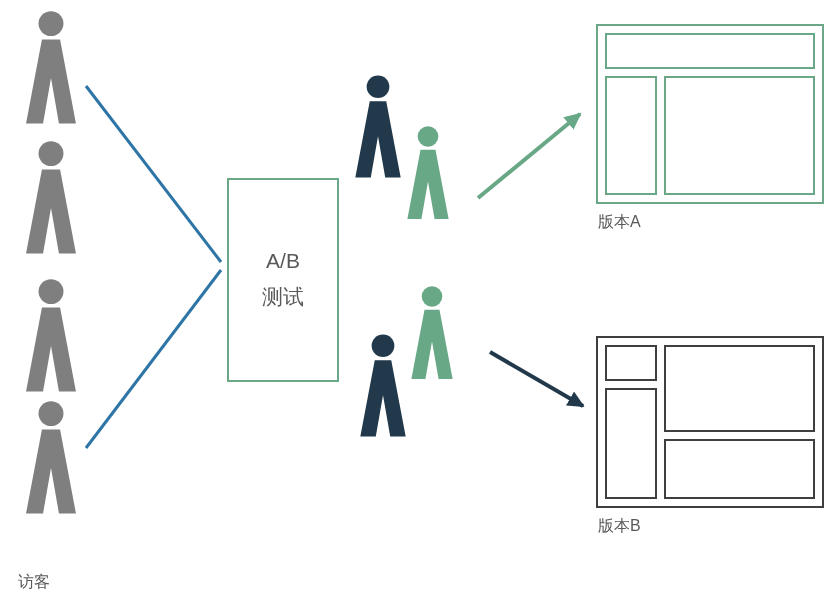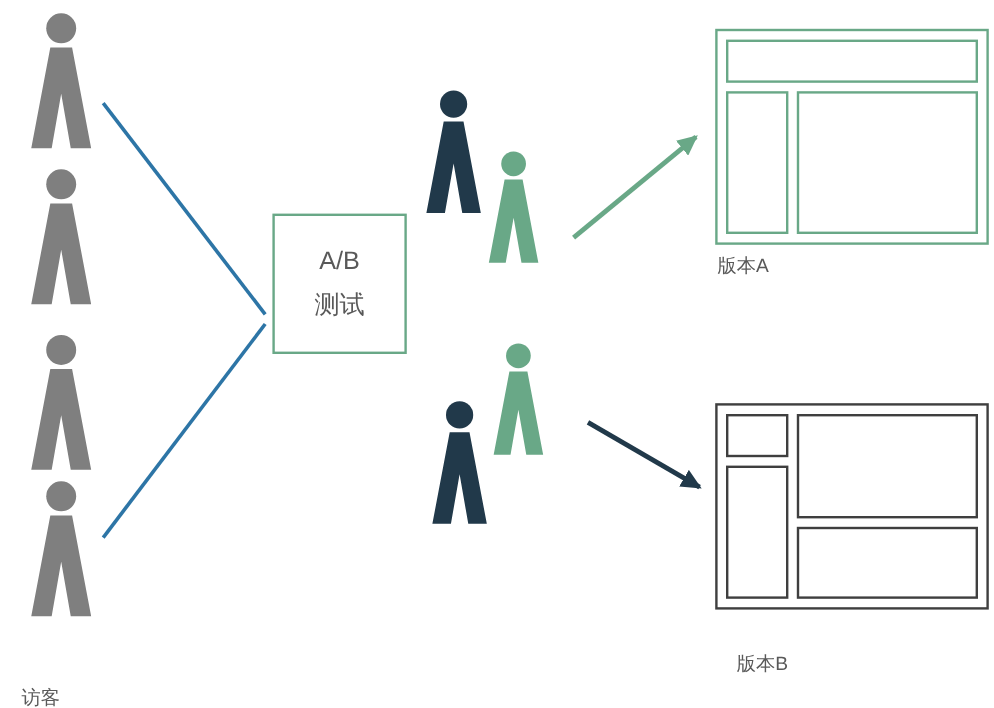--- a/index.html
+++ b/index.html
@@ -31,34 +31,34 @@
   
   .flow-svg { position: absolute; left: 0; top: 0; width: 828px; height: 590px; pointer-events: none; }
   .blue-line  { stroke: var(--blue-line, #2d75a6); stroke-width: 3; fill: none; }
   .arrow-a    { stroke: var(--green-accent, #69a887); stroke-width: 4; fill: none; }
   .arrow-b    { stroke: var(--dark-person, #21394a); stroke-width: 4; fill: none; }
   .head-green { fill: var(--green-accent, #69a887); }
   .head-dark  { fill: var(--dark-person, #21394a); }
 
   
   .test-box {
-    position: absolute; left: 227px; top: 178px; width: 112px; height: 117px;
+    position: absolute; left: 227px; top: 178px; width: 112px; height: 204px;
     border: 2px solid var(--green-accent, #69a887);
     background: #ffffff;
     display: flex; flex-direction: column; align-items: center; justify-content: center;
     gap: 10px;
     color: var(--label-text, #595959);
     font-size: 21px;
   }
 
   
   .label { position: absolute; color: var(--label-text, #595959); font-size: 16px; }
   .visitors-label  { left: 18px;  top: 572px; }
   .version-a-label { left: 598px; top: 212px; }
-  .version-b-label { left: 598px; top: 543px; margin-left: 16px; }
+  .version-b-label { left: 598px; top: 516px; }
 
   
   .wire-a {
     position: absolute; left: 596px; top: 24px; width: 228px; height: 180px;
     border: 2px solid var(--green-accent, #69a887); background: #ffffff;
     padding: 7px; display: flex; flex-direction: column; gap: 7px;
   }
   .wire-a .wa-header { height: 36px; border: 2px solid var(--green-accent, #69a887); }
   .wire-a .wa-row    { flex: 1; display: flex; gap: 7px; }
   .wire-a .wa-side   { width: 52px; border: 2px solid var(--green-accent, #69a887); }

